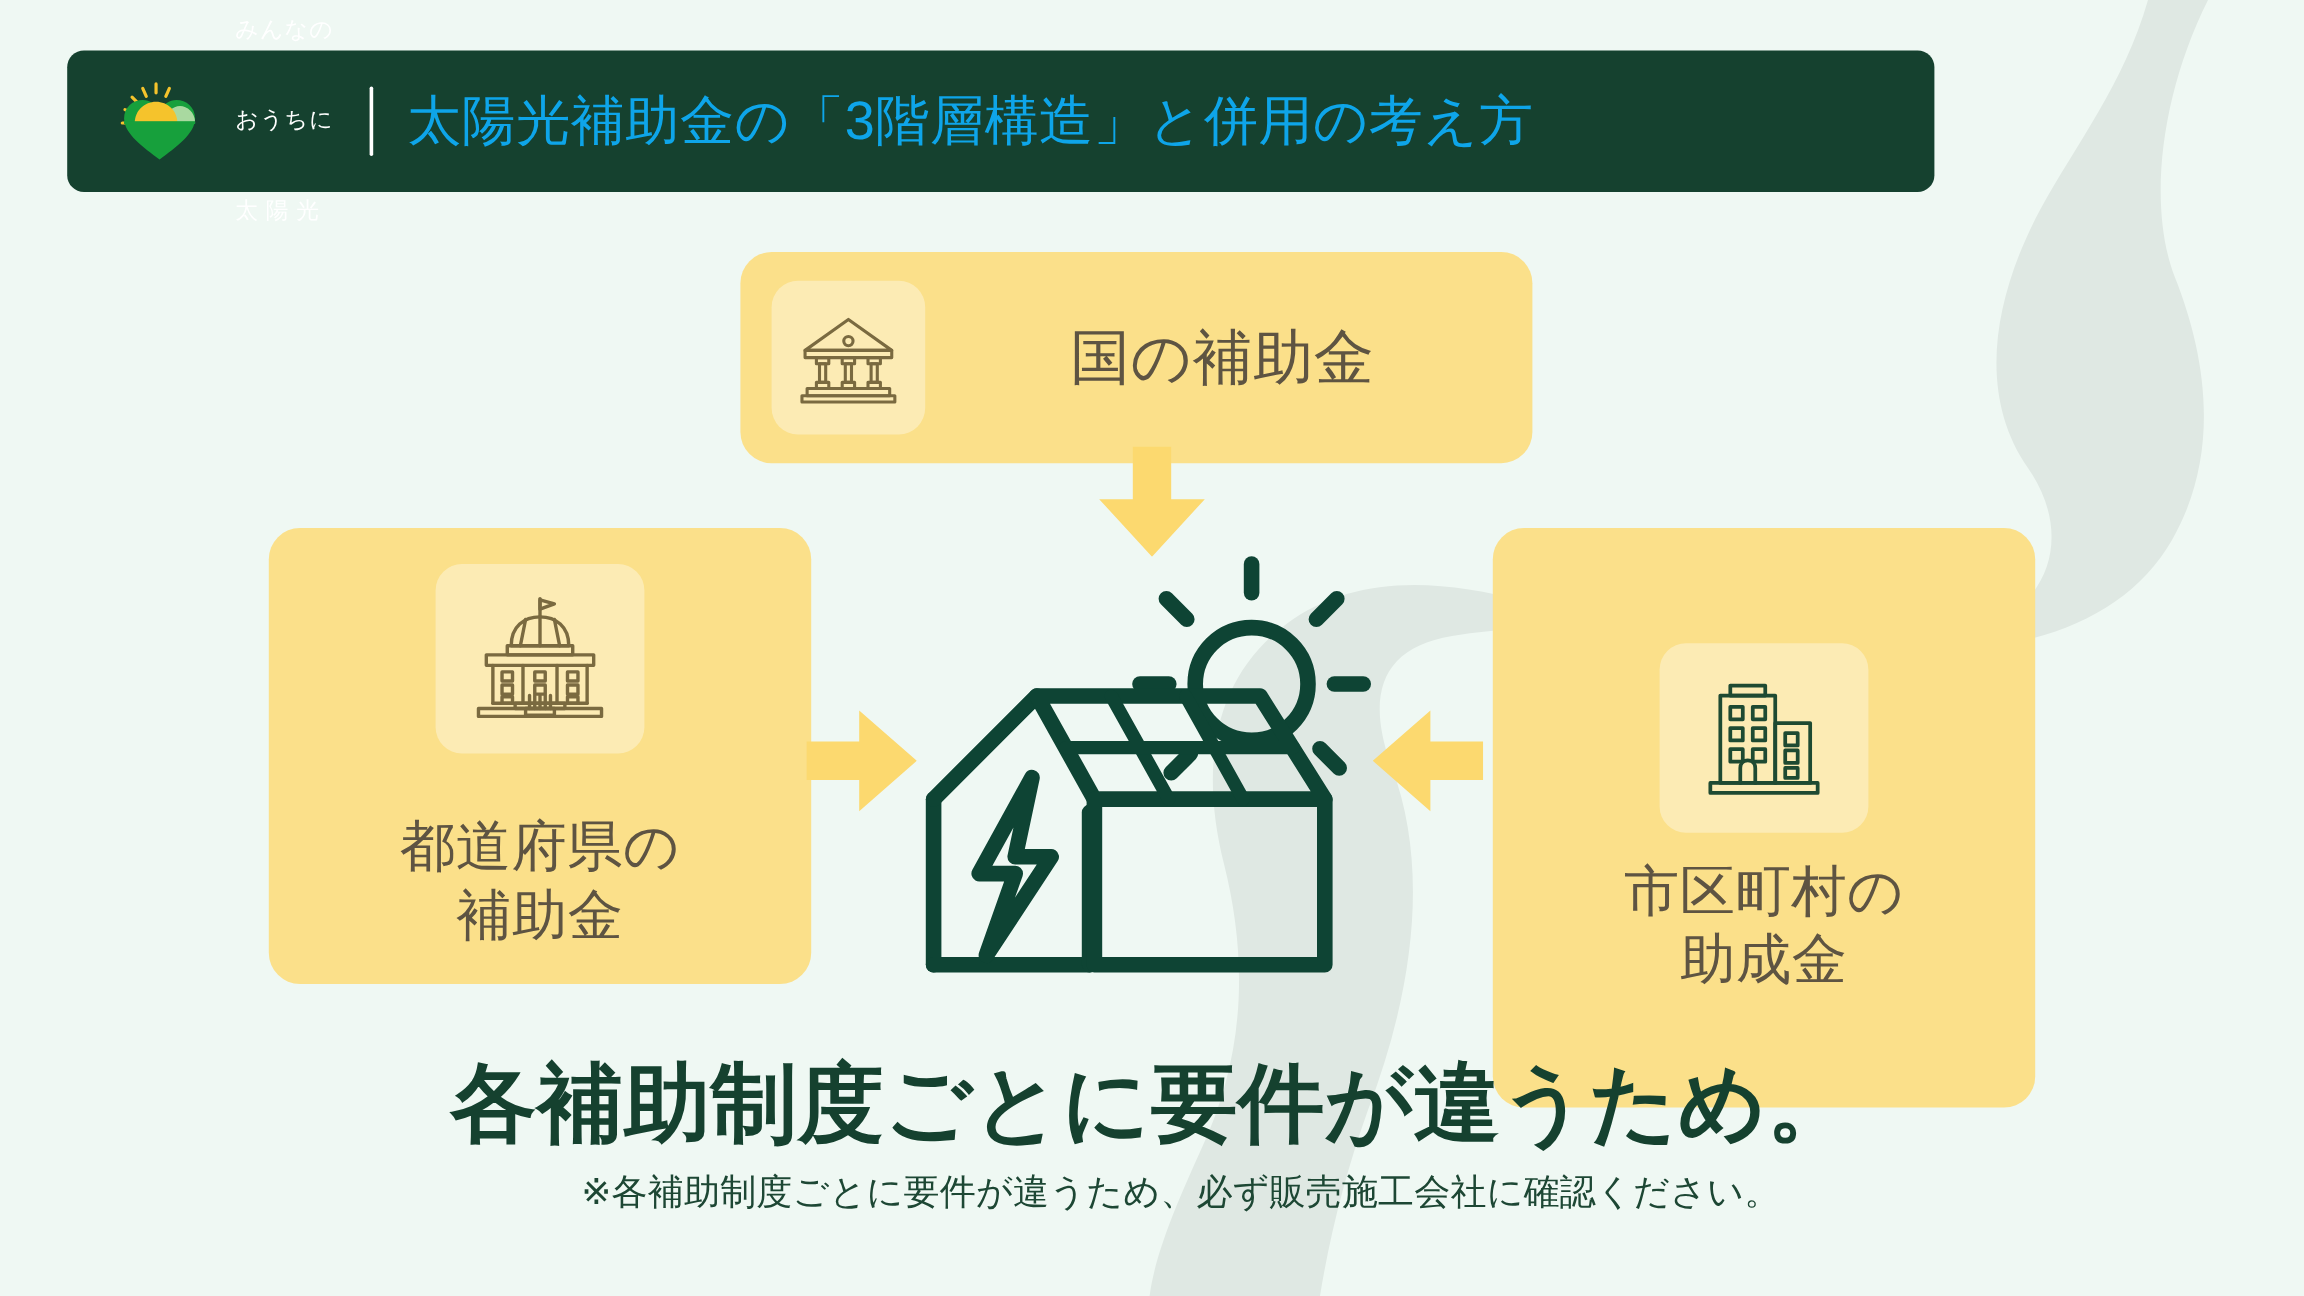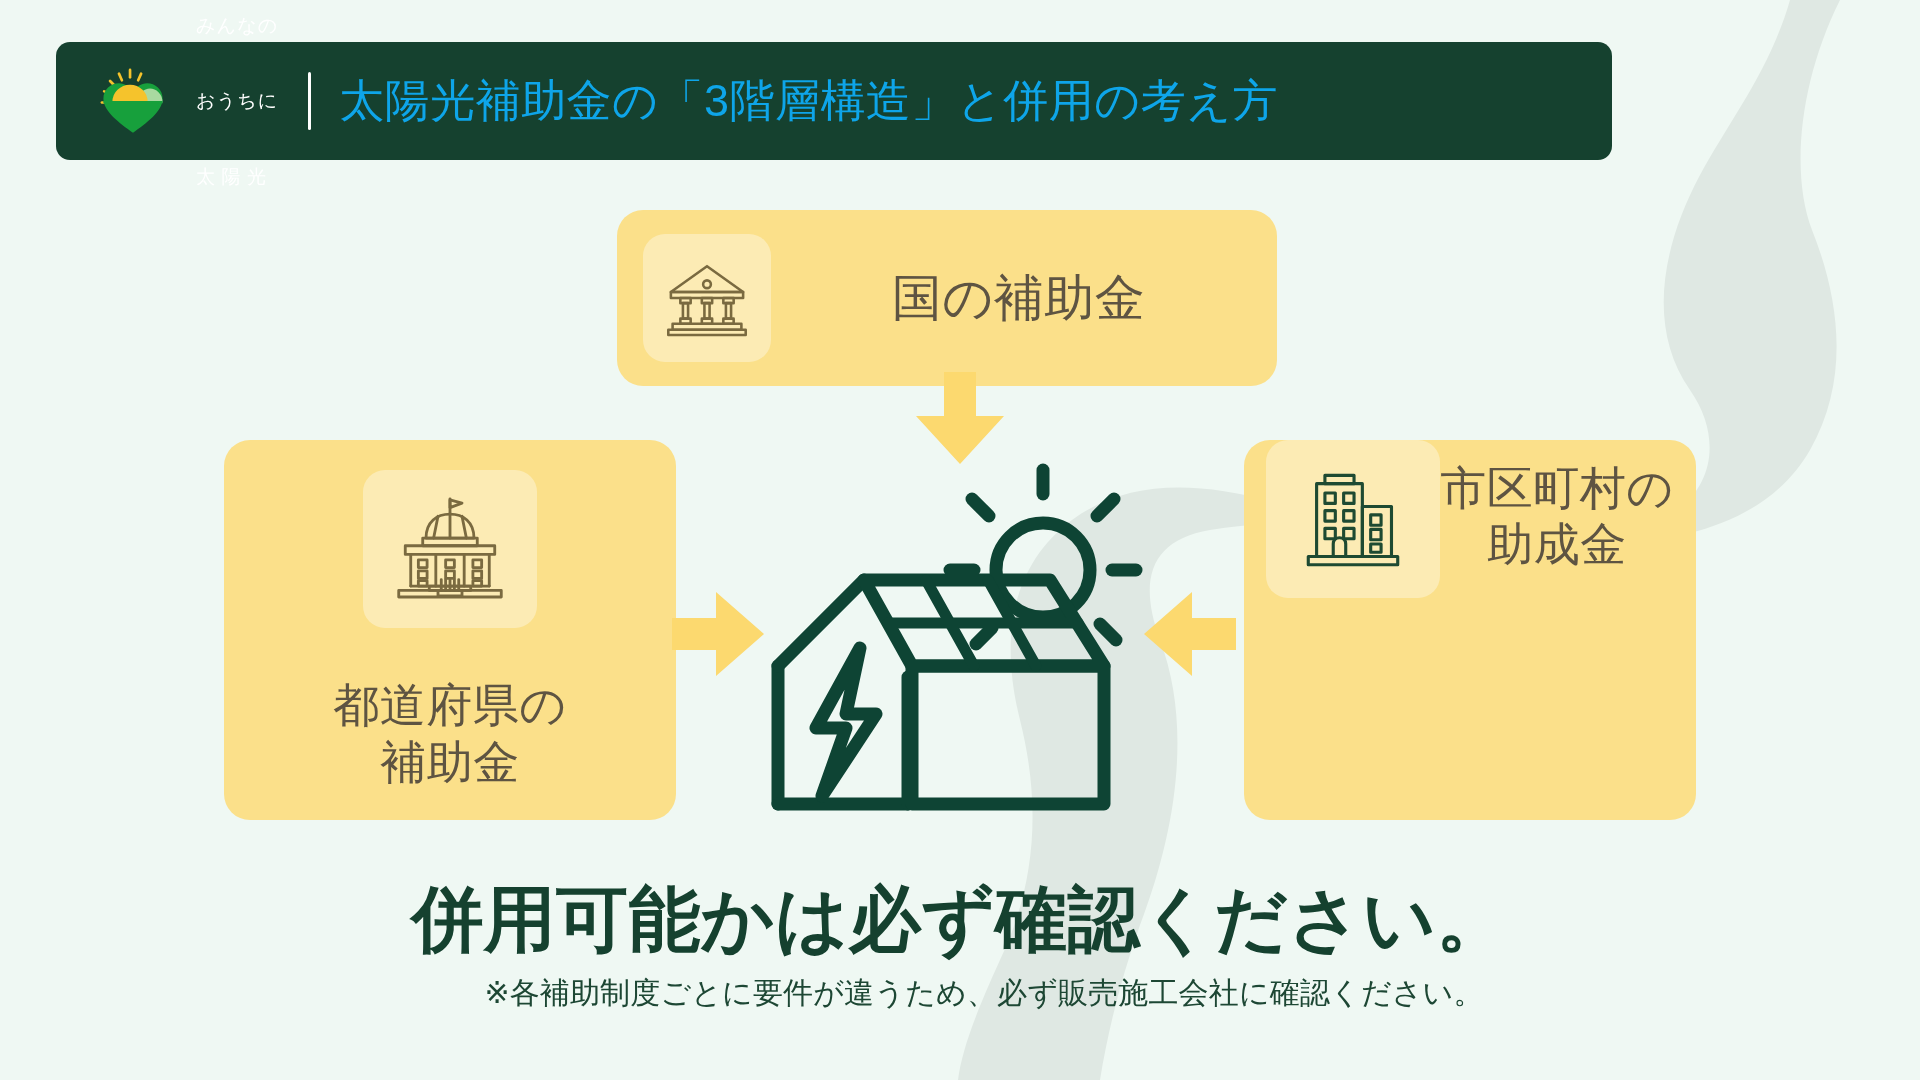--- a/index.html
+++ b/index.html
@@ -139,23 +139,24 @@
     gap: 29px;
   }
   #card-prefecture .card-icon-box { width: 174px; height: 158px; }
   #card-prefecture .card-label { margin-top: 20px; }
 
   
   #card-municipal {
     left: 1244px;
     top: 440px;
     width: 452px;
-    height: 380px;
-    display: flex;
-    flex-direction: row;
+    height: 483px;
+    display: flex;
+    flex-direction: column;
+    align-items: center;
     justify-content: center;
   }
   #card-municipal .card-icon-box { width: 174px; height: 158px; }
   #card-municipal .card-label { margin-top: 20px; }
 
   
   .arrow { position: absolute; z-index: 4; }
   #arrow-down  { left: 910px; top: 372px; }
   #arrow-right { left: 672px; top: 590px; }
   #arrow-left  { left: 1144px; top: 590px; }
@@ -389,16 +390,16 @@
     <path d="M152 214 L344 214 L344 352 L152 352 Z"></path>
 
     <path d="M166 128 L214 214" stroke-width="11"></path>
     <path d="M228 128 L276 214" stroke-width="11"></path>
     <path d="M248 128 L296 214" stroke-width="11" opacity="0"></path>
     <path d="M128 171 L318 171" stroke-width="11"></path>
 
     <path d="M100 196 L56 276 L86 276 L62 344 L116 262 L86 262 Z"></path>
   </svg>
 
-  <div class="headline">併用可能かは必ず確認ください。</div>
+  <div class="headline">各補助制度ごとに要件が違うため。</div>
   <div class="footnote">※各補助制度ごとに要件が違うため、必ず販売施工会社に確認ください。</div>
 
 </div>
 
 </body></html>

